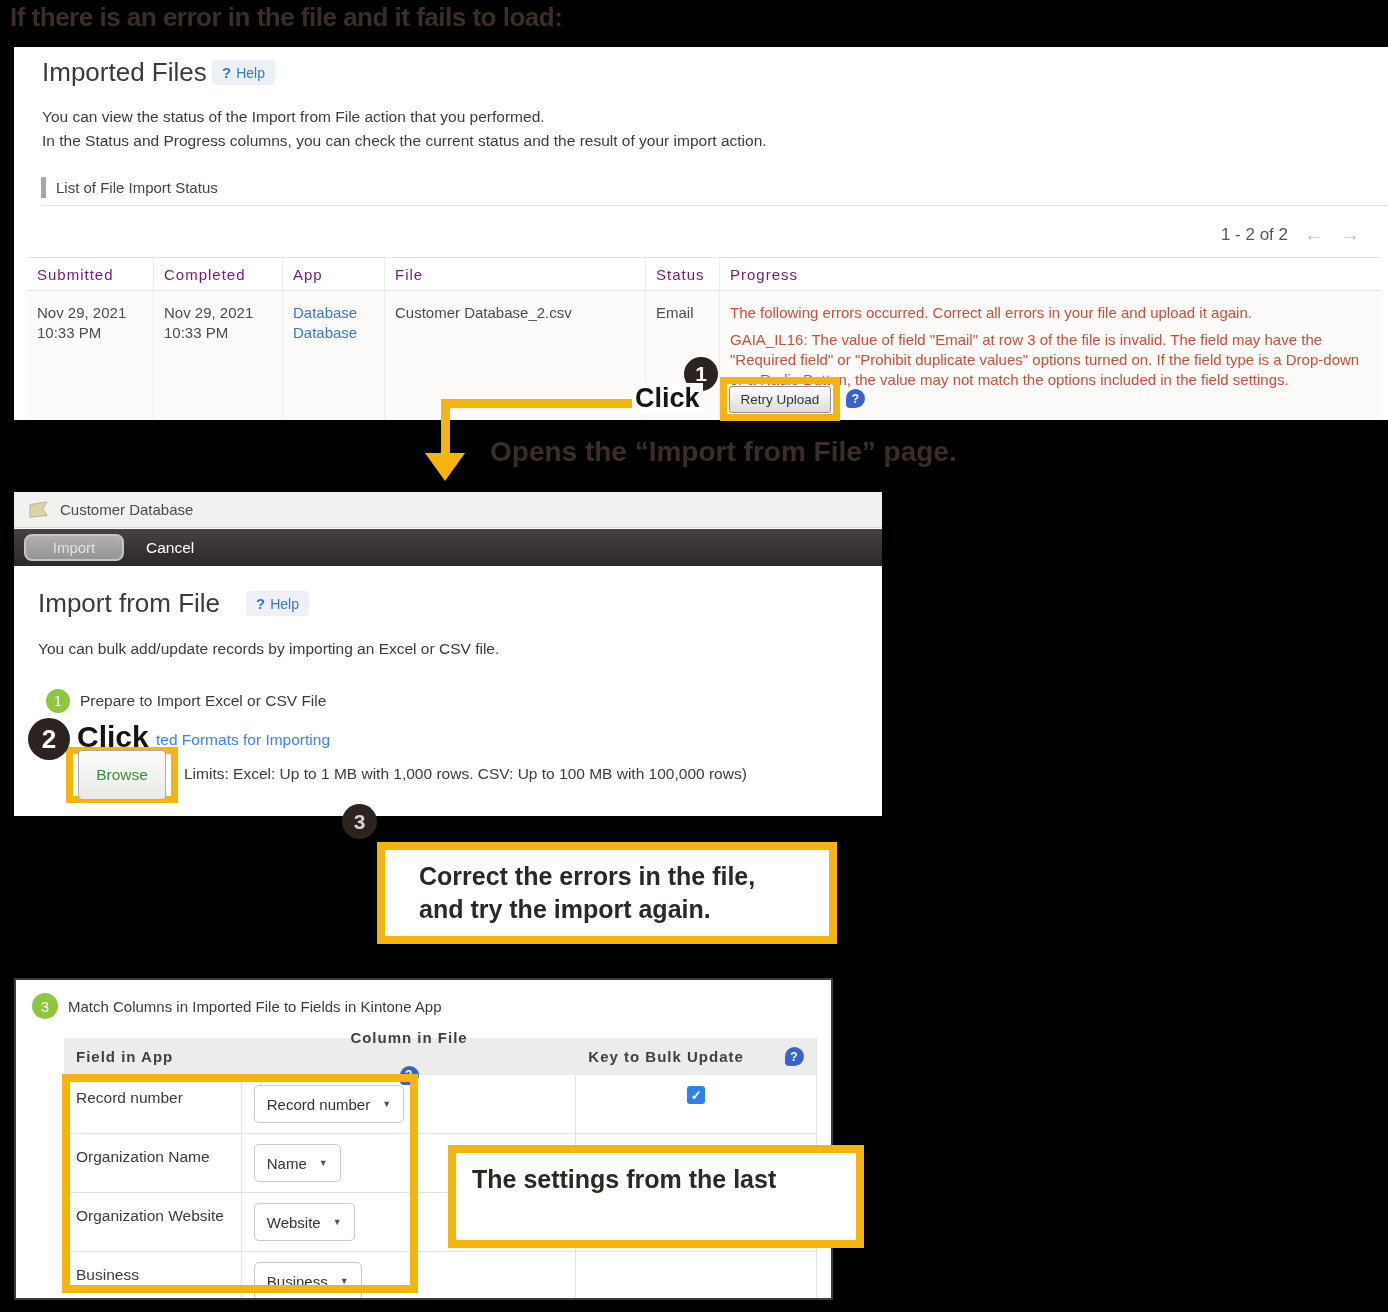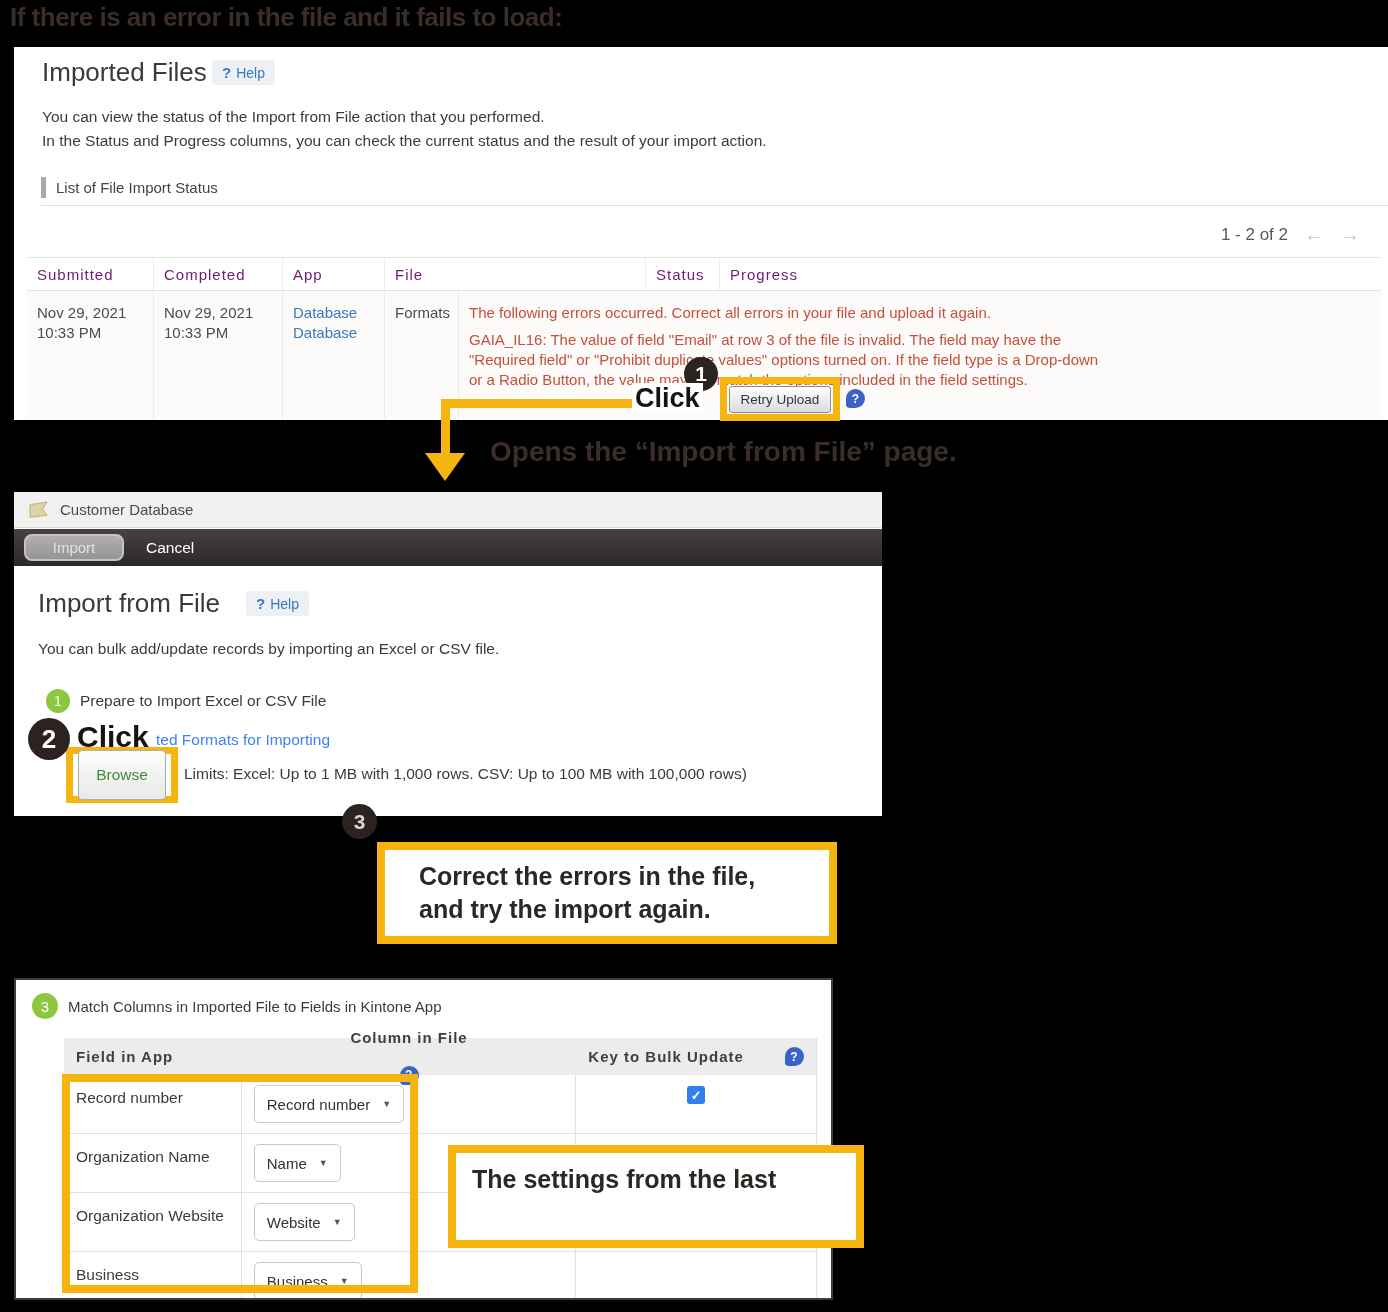--- a/index.html
+++ b/index.html
@@ -170,21 +170,22 @@
         <div class="cell c-completed">
           <div>Nov 29, 2021</div>
           <div>10:33 PM</div>
         </div>
         <div class="cell c-app">
           <a class="app-link">
             <div>Database</div>
             <div>Database</div>
           </a>
         </div>
-        <div class="cell c-status status-failed">Formats</div>
+        <div class="cell c-file">Customer Database_2.csv</div>
+        <div class="cell c-status status-failed">Email</div>
         <div class="cell c-progress">
           <div class="err-text">The following errors occurred. Correct all errors in your file and upload it again.</div>
           <div class="err-text">GAIA_IL16: The value of field "Email" at row 3 of the file is invalid. The field may have the "Required field" or "Prohibit duplicate values" options turned on. If the field type is a Drop-down or a Radio Button, the value may not match the options included in the field settings.</div>
         </div>
       </div>
     </div>
 
     <div id="retry-hl" class="hl-box">
       <button id="retry-btn">Retry Upload</button>
     </div>

